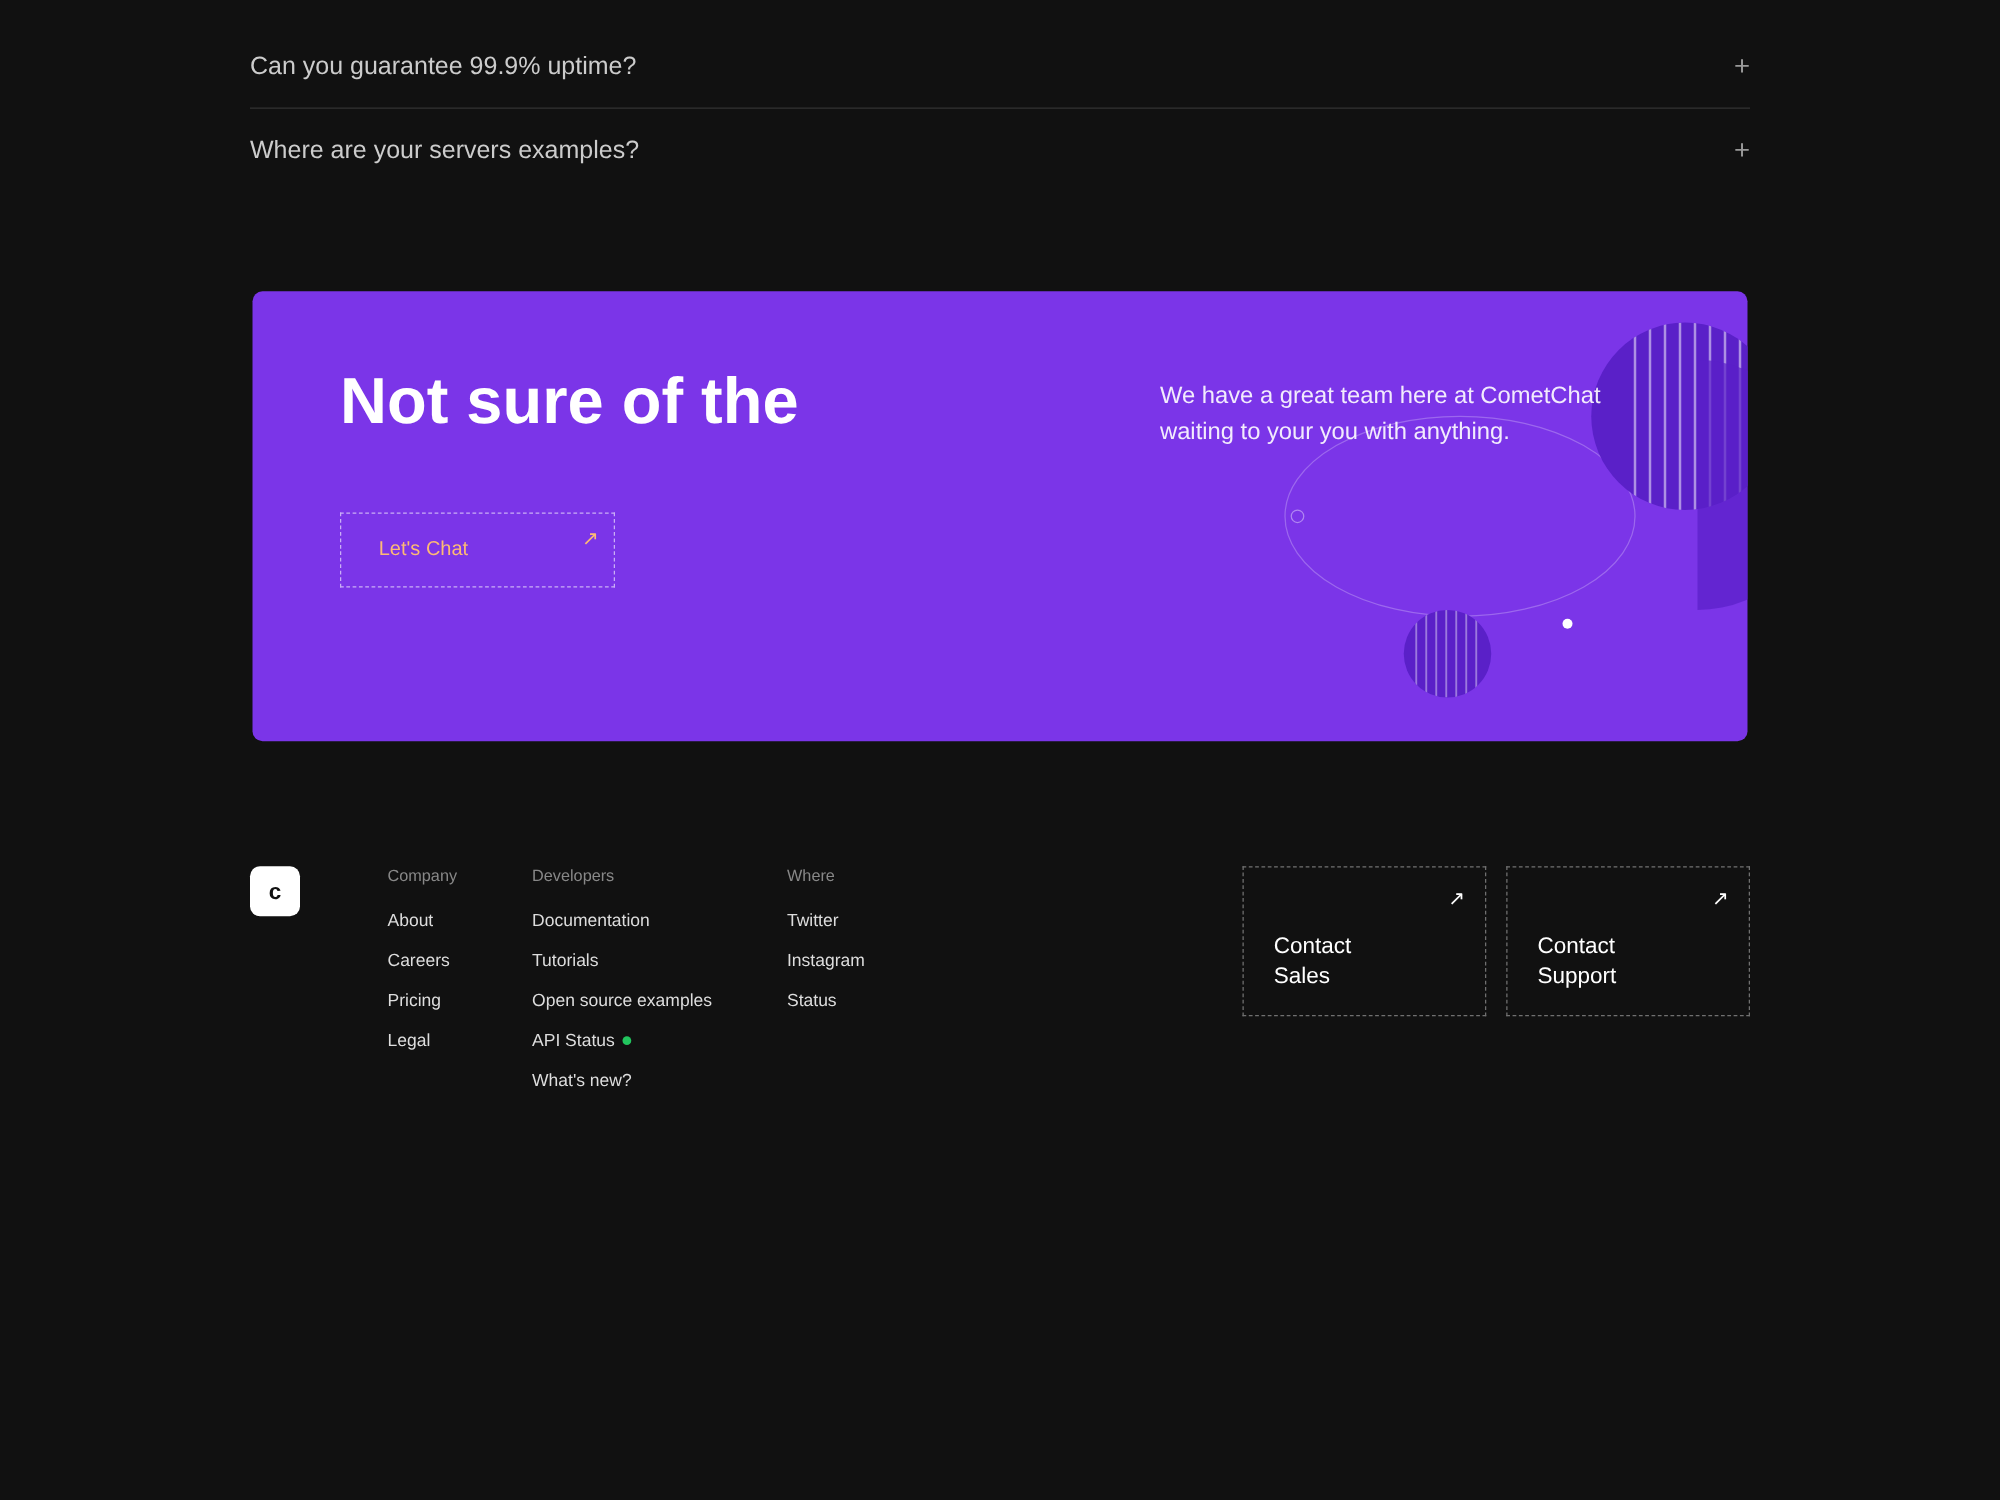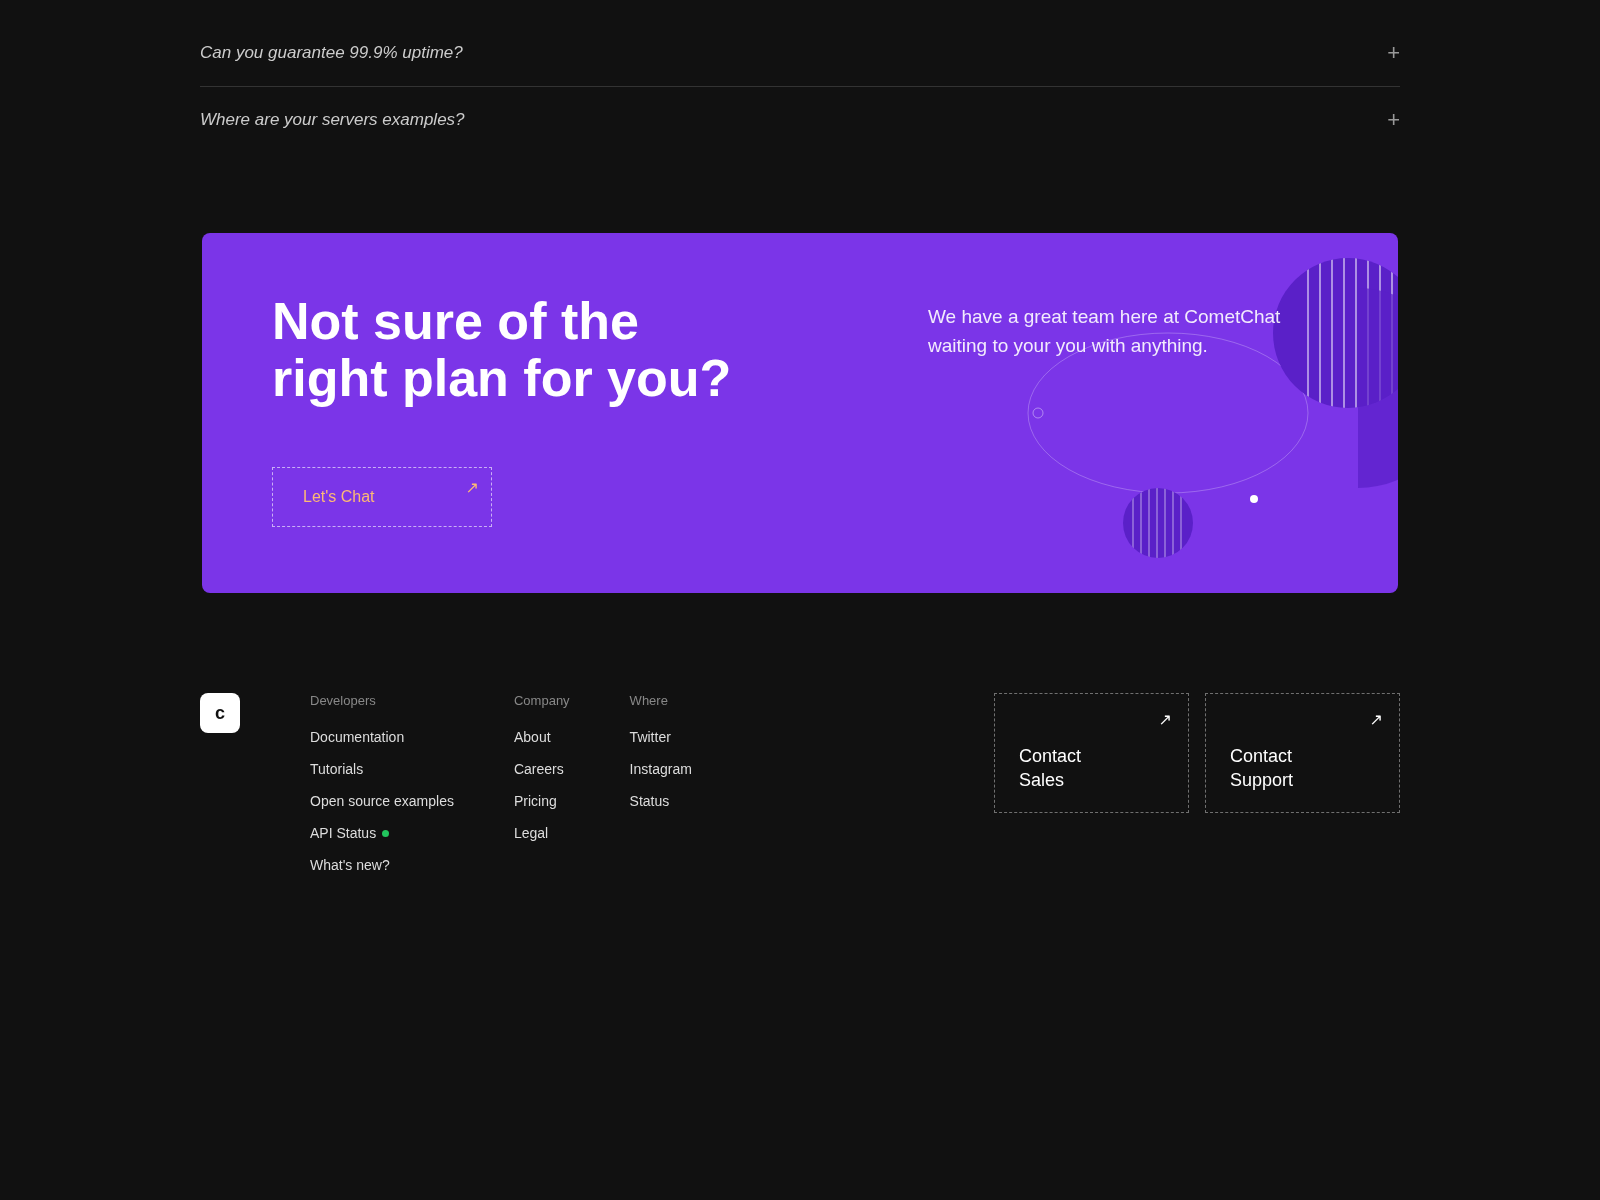--- a/index.html
+++ b/index.html
@@ -28,23 +28,22 @@
       padding: 20px 0;
       display: flex;
       justify-content: space-between;
       align-items: center;
       cursor: pointer;
     }
     .faq-item:last-child {
       border-bottom: none;
     }
     .faq-question {
-      font-size: 17px;
+      font-size: 20px;
       color: #ccc;
-      font-style: italic;
     }
     .faq-icon {
       font-size: 22px;
       color: #999;
       flex-shrink: 0;
     }
 
     
     .cta-banner {
       background: #7B35E8;
@@ -241,21 +240,20 @@
     <div class="faq-item">
       <span class="faq-question">Where are your servers examples?</span>
       <span class="faq-icon">+</span>
     </div>
   </div>
 
   <div class="cta-banner">
     <div class="cta-left">
       <div class="cta-heading">
         <span>Not sure of the</span><br>
-        <span>right plan for you?</span>
       </div>
       <button class="cta-button">
         <span>Let's Chat</span>
         <span class="arrow-icon">↗</span>
       </button>
     </div>
     <div class="cta-right">
       <p class="cta-subtitle">
         <span>We have a great team here at CometChat</span><br>
         <span>waiting to your you with anything.</span>
@@ -320,54 +318,54 @@
 
     <div class="footer-logo">
       <div class="logo-box">
         <span>c</span>
       </div>
     </div>
 
     <div class="footer-nav">
 
       <div class="footer-col">
+        <div class="footer-col-title">Company</div>
+        <ul>
+          <li>
+            <a href="#">About</a>
+          </li>
+          <li>
+            <a href="#">Careers</a>
+          </li>
+          <li>
+            <a href="#">Pricing</a>
+          </li>
+          <li>
+            <a href="#">Legal</a>
+          </li>
+        </ul>
+      </div>
+
+      <div class="footer-col">
         <div class="footer-col-title">Developers</div>
         <ul>
           <li>
             <a href="#">Documentation</a>
           </li>
           <li>
             <a href="#">Tutorials</a>
           </li>
           <li>
             <a href="#">Open source examples</a>
           </li>
           <li>
             <a href="#">API Status</a><span class="api-status-dot"></span>
           </li>
           <li>
             <a href="#">What's new?</a>
-          </li>
-        </ul>
-      </div>
-
-      <div class="footer-col">
-        <div class="footer-col-title">Company</div>
-        <ul>
-          <li>
-            <a href="#">About</a>
-          </li>
-          <li>
-            <a href="#">Careers</a>
-          </li>
-          <li>
-            <a href="#">Pricing</a>
-          </li>
-          <li>
-            <a href="#">Legal</a>
           </li>
         </ul>
       </div>
 
       <div class="footer-col">
         <div class="footer-col-title">Where</div>
         <ul>
           <li>
             <a href="#">Twitter</a>
           </li>

